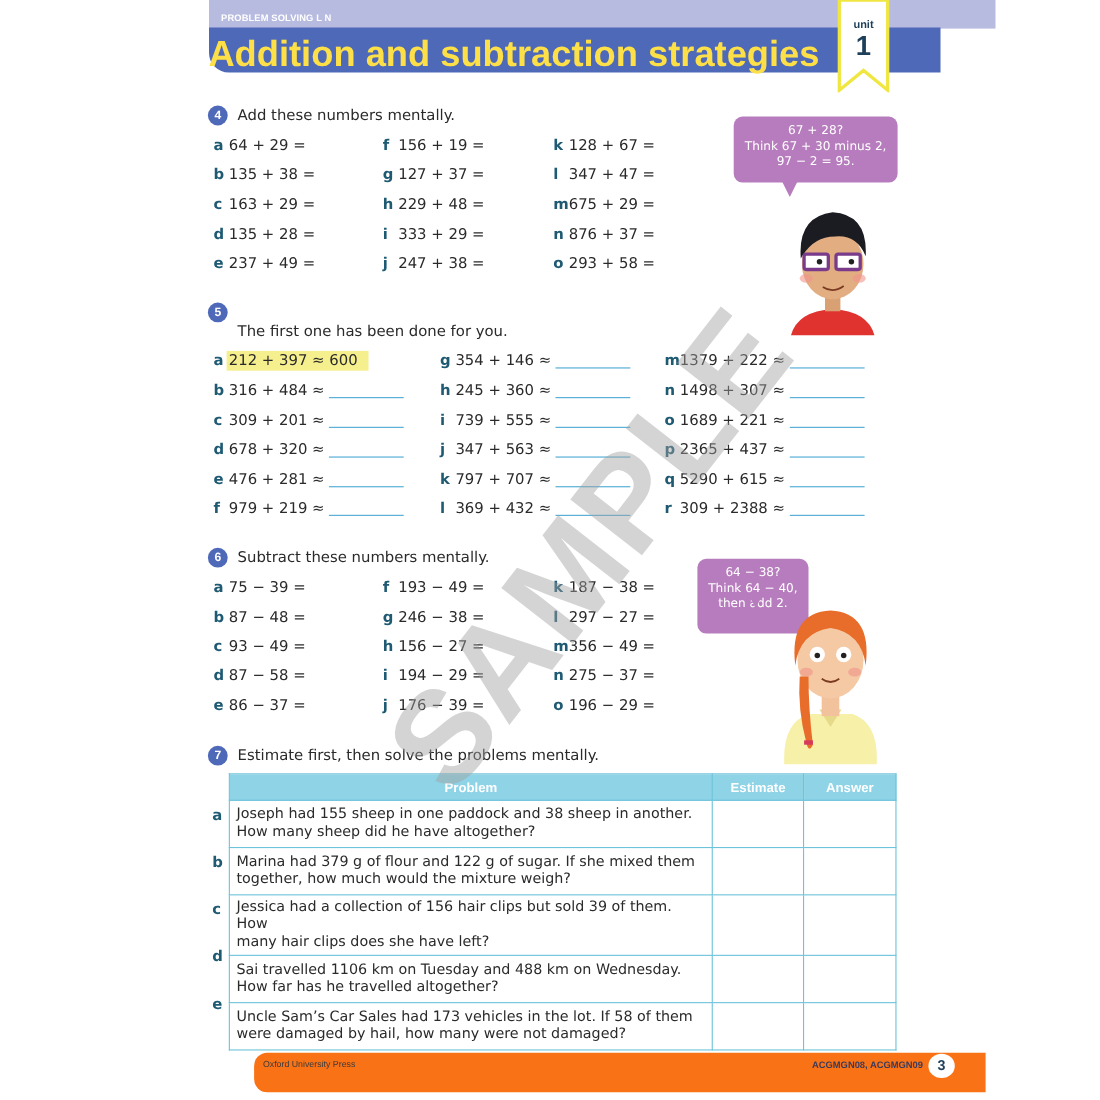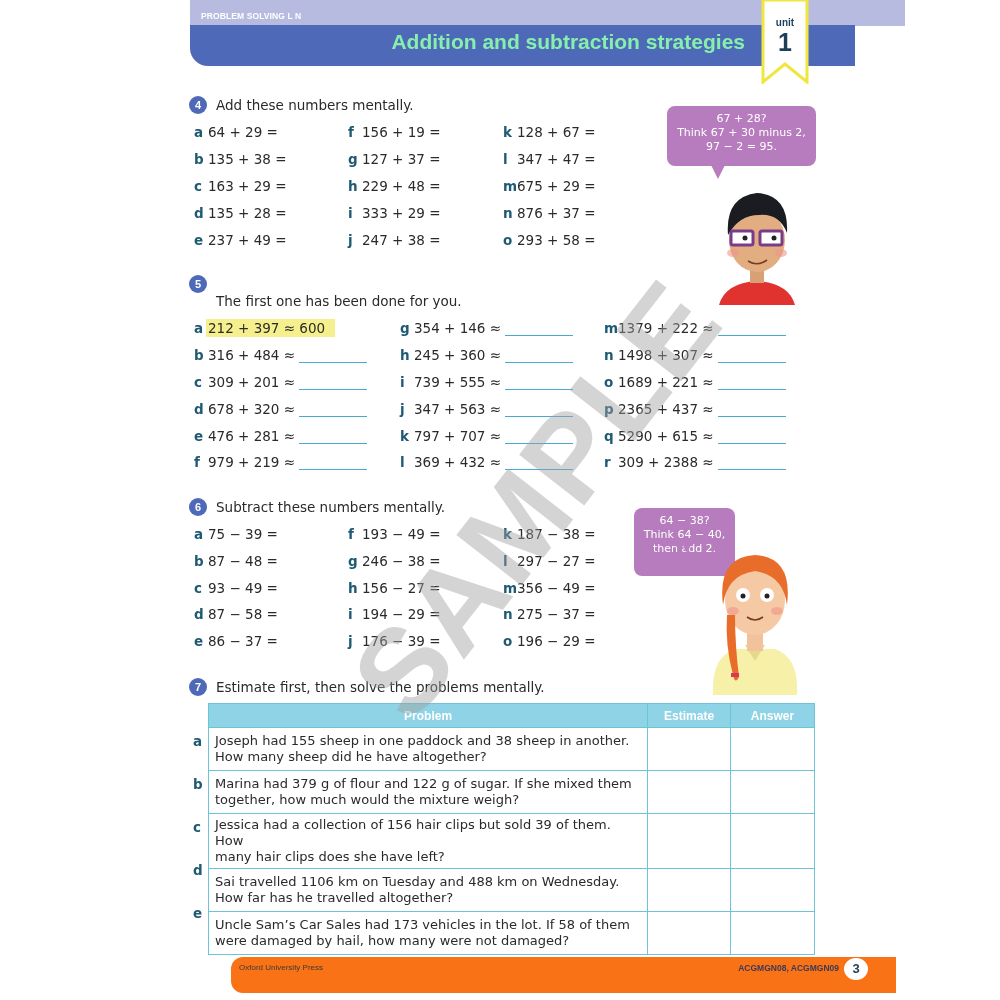--- a/index.html
+++ b/index.html
@@ -5,21 +5,21 @@
   * { box-sizing: border-box; margin: 0; padding: 0; }
   html, body { width: 1000px; height: 1000px; background: #ffffff; overflow: hidden; }
   body { position: relative; font-family: "DejaVu Sans", sans-serif; color: #2a2a2a; }
 
   .page { position: absolute; left: 0; top: 0; width: 1000px; height: 1000px; background: #fff; }
 
   
   .header-top { position: absolute; left: 190px; top: 0; width: 715px; height: 26px; background: #b7bbe0; border-radius: 0; }
   .header-strand { position: absolute; left: 201px; top: 11px; font-family: "Liberation Sans", sans-serif; font-size: 8.5px; font-weight: bold; color: #ffffff; letter-spacing: 0.1px; }
   .header-main { position: absolute; left: 190px; top: 25px; width: 665px; height: 41px; background: #4f69b9; border-bottom-left-radius: 18px; }
-  .header-title { position: absolute; right: 110px; top: 5px; font-family: "Liberation Sans", sans-serif; font-size: 21px; font-weight: bold; color: #86efac; white-space: nowrap; }
+  .header-title { position: absolute; right: 110px; top: 5px; font-family: "Liberation Sans", sans-serif; font-size: 33px; font-weight: bold; color: #fde047; white-space: nowrap; }
   .unit-ribbon { position: absolute; left: 761px; top: 0; width: 48px; height: 84px; }
   .unit-label { position: absolute; left: 761px; top: 17px; width: 48px; text-align: center; font-family: "Liberation Sans", sans-serif; font-size: 10px; font-weight: bold; color: #1e3f5a; }
   .unit-num { position: absolute; left: 761px; top: 28px; width: 48px; text-align: center; font-family: "Liberation Sans", sans-serif; font-size: 25px; font-weight: bold; color: #1e3f5a; }
 
   
   .qnum { position: absolute; width: 18px; height: 18px; border-radius: 50%; background: #4f69b9; color: #fff; font-family: "Liberation Sans", sans-serif; font-size: 11px; font-weight: bold; text-align: center; line-height: 18px; }
   .qtext { position: absolute; font-size: 13.5px; color: #2a2a2a; line-height: 17px; }
 
   
   .item { position: absolute; font-size: 13.5px; color: #2a2a2a; white-space: nowrap; height: 18px; line-height: 18px; }

